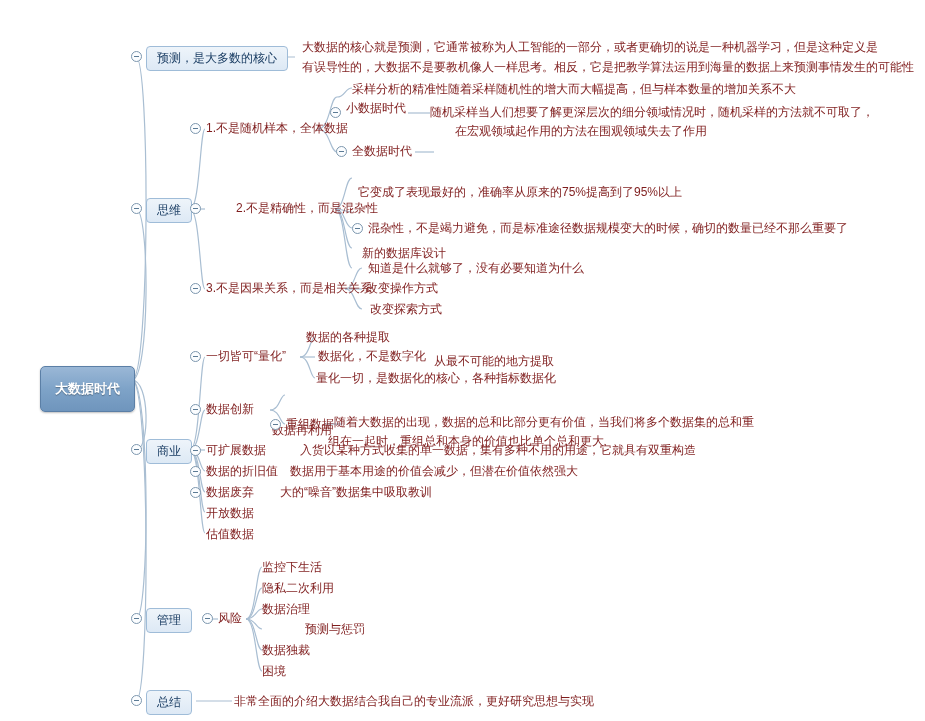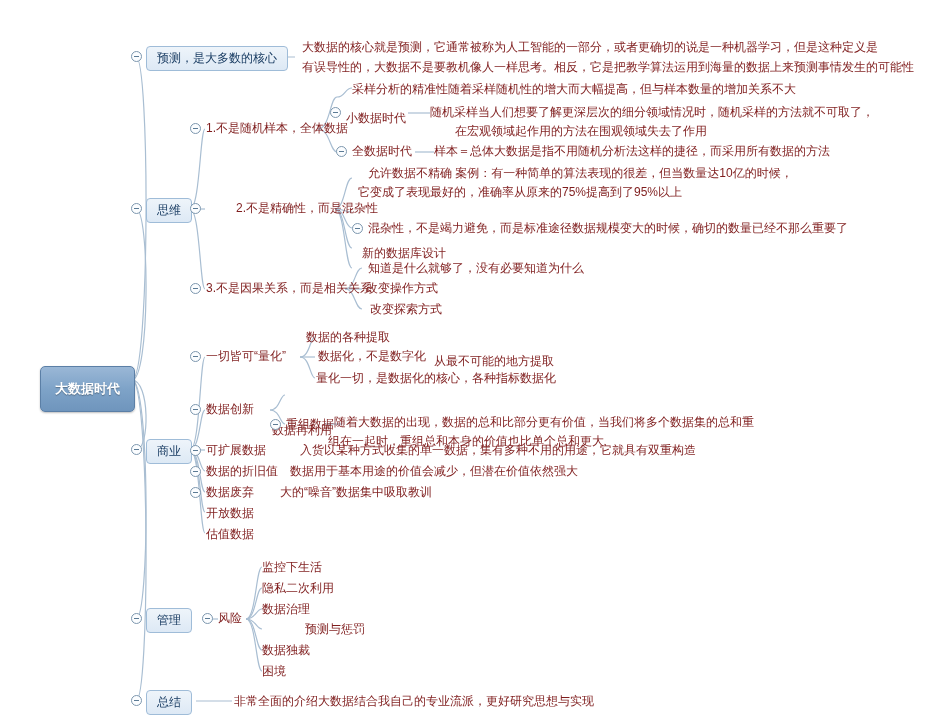--- a/index.html
+++ b/index.html
@@ -160,32 +160,30 @@
 
   <div class="toggle" style="left:131px; top:695px;"></div>
   <div class="node l1" style="left:146px; top:690px;">总结</div>
 
   <div class="node txt" style="left:302px; top:40px;">大数据的核心就是预测，它通常被称为人工智能的一部分，或者更确切的说是一种机器学习，但是这种定义是</div>
   <div class="node txt" style="left:302px; top:60px;">有误导性的，大数据不是要教机像人一样思考。相反，它是把教学算法运用到海量的数据上来预测事情发生的可能性</div>
 
   <div class="node txt" style="left:352px; top:82px;">采样分析的精准性随着采样随机性的增大而大幅提高，但与样本数量的增加关系不大</div>
 
   <div class="toggle" style="left:330px; top:107px;"></div>
-  <div class="node txt" style="left:346px; top:111px;text-align:center;">小数据时代</div>
+  <div class="node txt" style="left:346px; top:101px;text-align:center;">小数据时代</div>
   <div class="node txt" style="left:430px; top:105px;">随机采样当人们想要了解更深层次的细分领域情况时，随机采样的方法就不可取了，</div>
   <div class="node txt" style="left:455px; top:124px;">在宏观领域起作用的方法在围观领域失去了作用</div>
 
   <div class="toggle" style="left:190px; top:123px;"></div>
   <div class="node txt" style="left:206px; top:121px;">1.不是随机样本，全体数据</div>
 
   <div class="toggle" style="left:336px; top:146px;"></div>
   <div class="node txt" style="left:352px; top:144px;">全数据时代</div>
-  <div class="node txt" style="left:434px; top:144px;">样本＝总体大数据是指不用随机分析法这样的捷径，而采用所有数据的方法</div>
-
-  <div class="node txt" style="left:368px; top:166px;">允许数据不精确  案例：有一种简单的算法表现的很差，但当数量达10亿的时候，</div>
+
   <div class="node txt" style="left:358px; top:185px;">它变成了表现最好的，准确率从原来的75%提高到了95%以上</div>
 
   <div class="toggle" style="left:190px; top:203px;"></div>
   <div class="node txt" style="left:206px; top:201px;margin-left:30px;">2.不是精确性，而是混杂性</div>
 
   <div class="toggle" style="left:352px; top:223px;"></div>
   <div class="node txt" style="left:368px; top:221px;">混杂性，不是竭力避免，而是标准途径数据规模变大的时候，确切的数量已经不那么重要了</div>
 
   <div class="node txt" style="left:362px; top:240px;margin-top:6px;">新的数据库设计</div>
 

